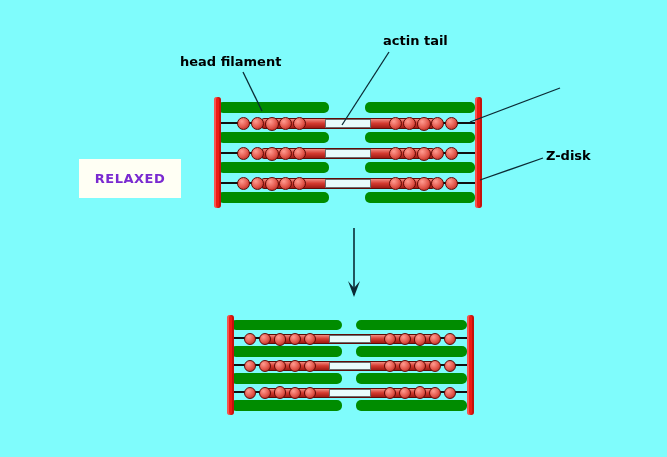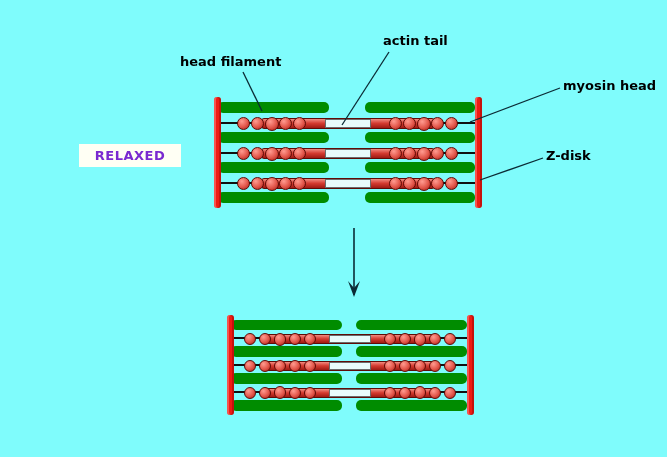--- a/index.html
+++ b/index.html
@@ -33,21 +33,21 @@
     background:#fffff4;
     display:flex;
     align-items:center;
     justify-content:center;
     font-family:"DejaVu Sans", sans-serif;
     font-size:13px;
     font-weight:bold;
     color:#7a2ad0;
     letter-spacing:0.5px;
   }
-  #box-relaxed{left:79px;top:144px;width:102px;height:23px;text-align:right;}
+  #box-relaxed{left:79px;top:159px;width:102px;height:39px;text-align:right;}
   #box-contracted{left:82px;top:362px;width:118px;height:42px;}
 
   
   .sarcomere{position:absolute;}
   .zdisk{
     position:absolute;
     background:#ee1b13;
     border-radius:3px;
     box-shadow:inset -2px 0 0 rgba(120,0,0,.35), inset 2px 0 0 rgba(255,140,140,.5);
   }
@@ -83,21 +83,20 @@
   
   #overlay{position:absolute;left:0;top:0;width:667px;height:457px;pointer-events:none;}
 </style>
 </head>
 <body style="background: rgb(127, 252, 252);">
 
 <div id="stage">
 
   <div class="lbl" id="lbl-actin">head filament</div>
   <div class="lbl" id="lbl-mtail">actin tail</div>
-  <div class="lbl" id="lbl-mhead">myosin head</div>
   <div class="lbl" id="lbl-zdisk">Z-disk</div>
 
   <div class="statebox" id="box-relaxed">RELAXED</div>
 
   <div class="sarcomere" id="sarc-relaxed" style="left: 211px; top: 100px; width: 271px; height: 105px;">
       <div class="actin-band" style="left: 7px; top: 1.8px; width: 110.5px; height: 11.7px;"></div>
       <div class="actin-band" style="left: 153.5px; top: 1.8px; width: 110.5px; height: 11.7px;"></div>
       <div class="actin-band" style="left: 7px; top: 31.8px; width: 110.5px; height: 11.7px;"></div>
       <div class="actin-band" style="left: 153.5px; top: 31.8px; width: 110.5px; height: 11.7px;"></div>
       <div class="actin-band" style="left: 7px; top: 61.8px; width: 110.5px; height: 11.7px;"></div>

